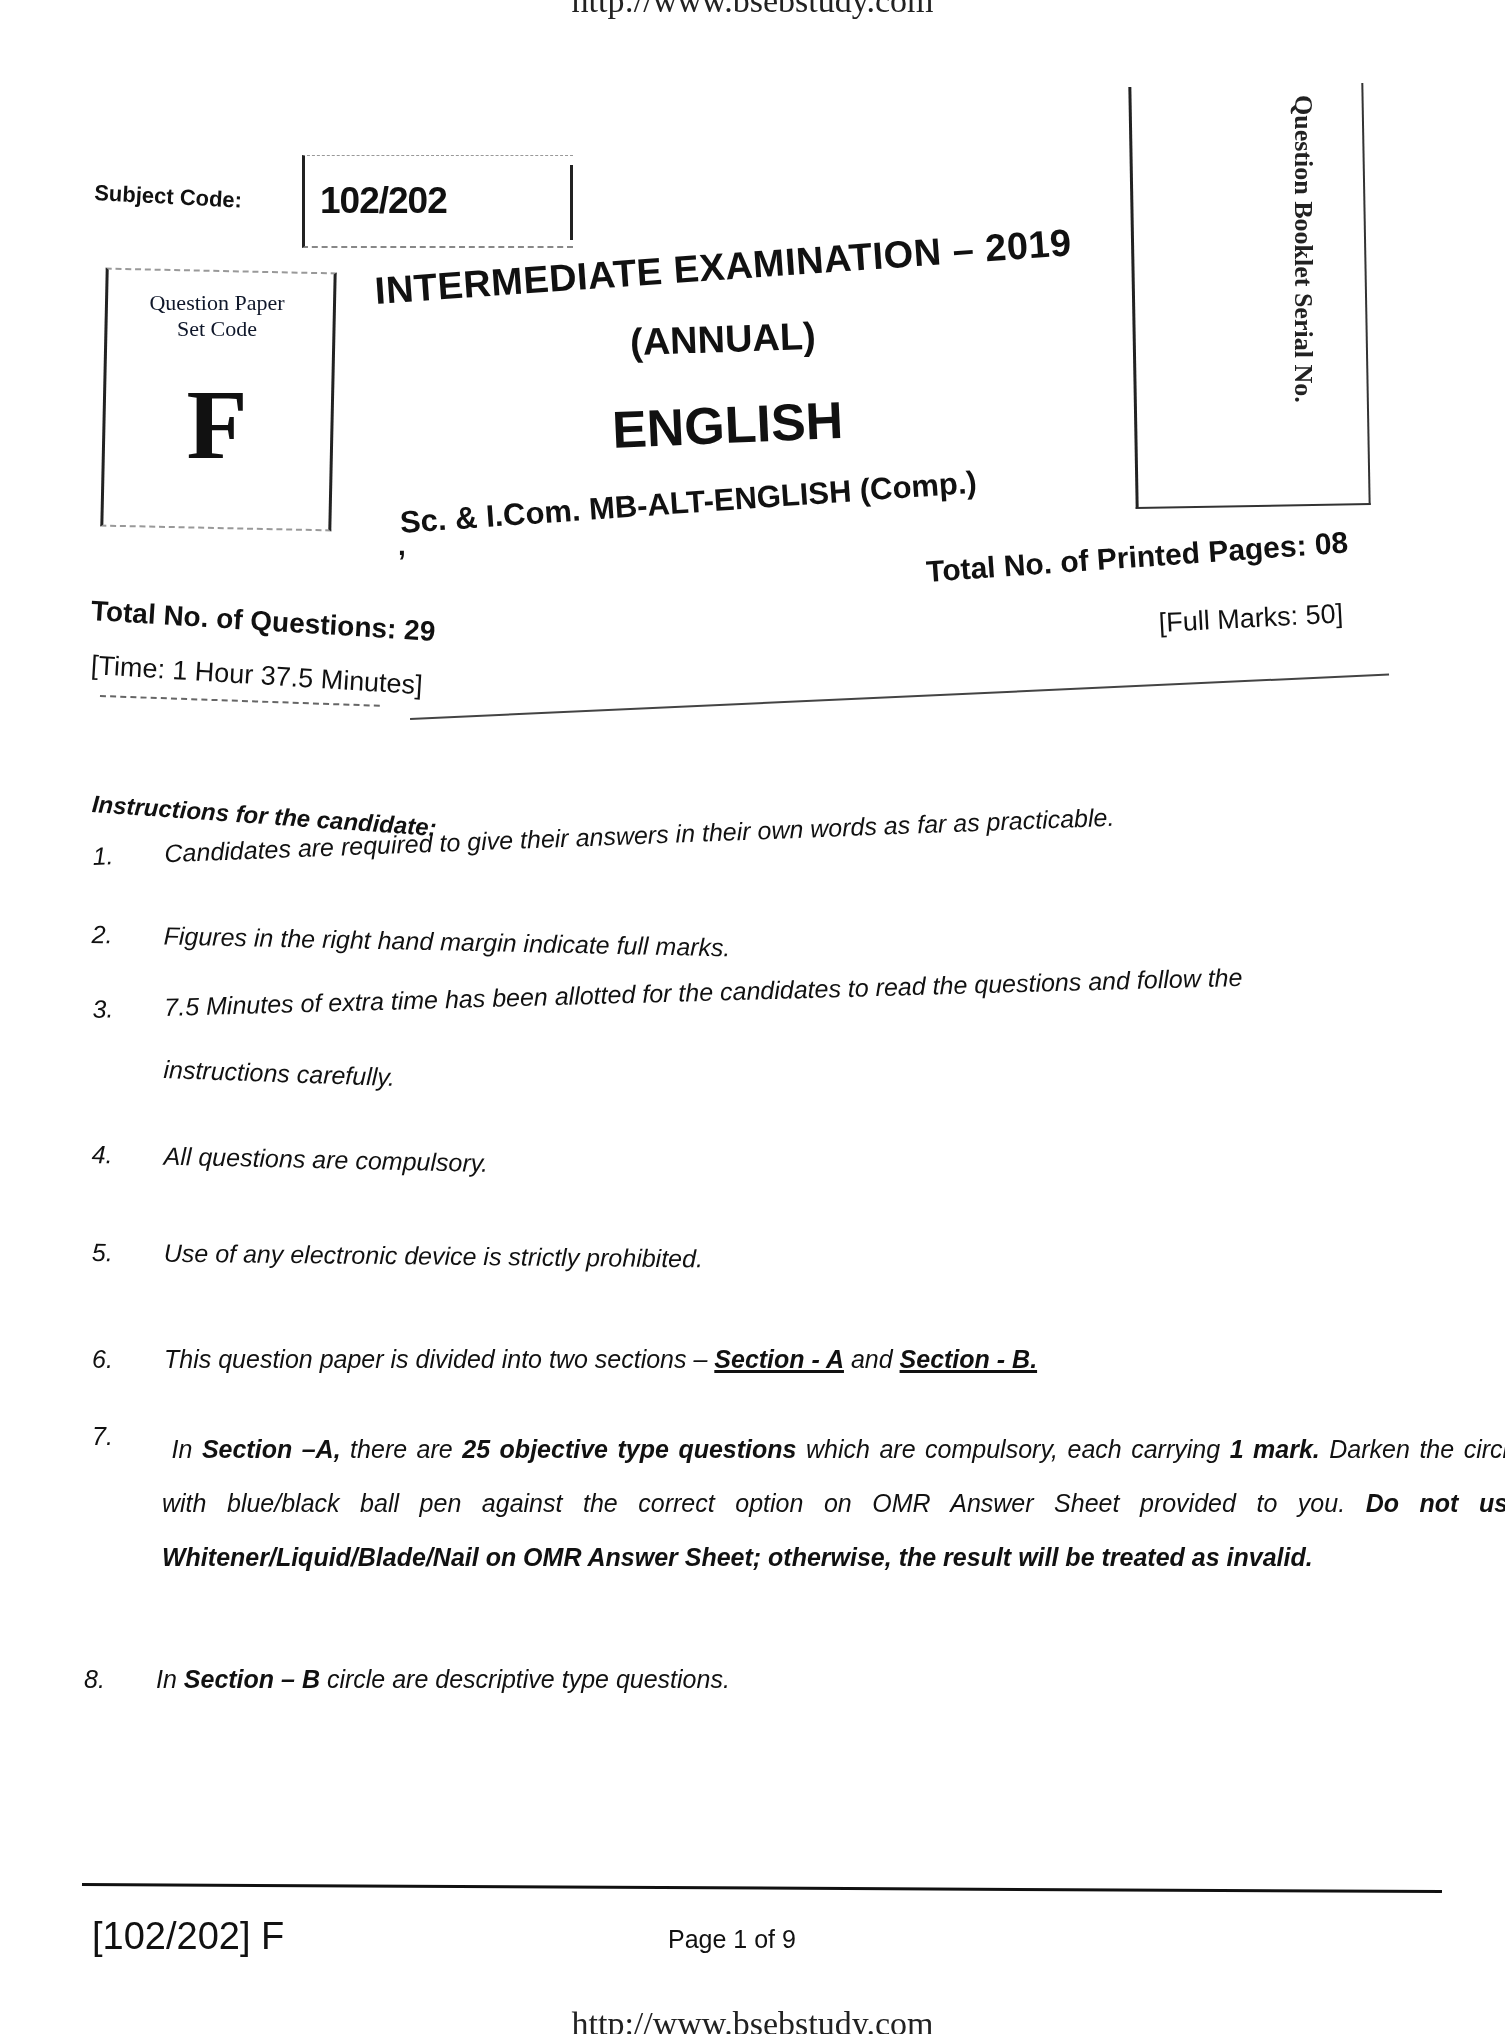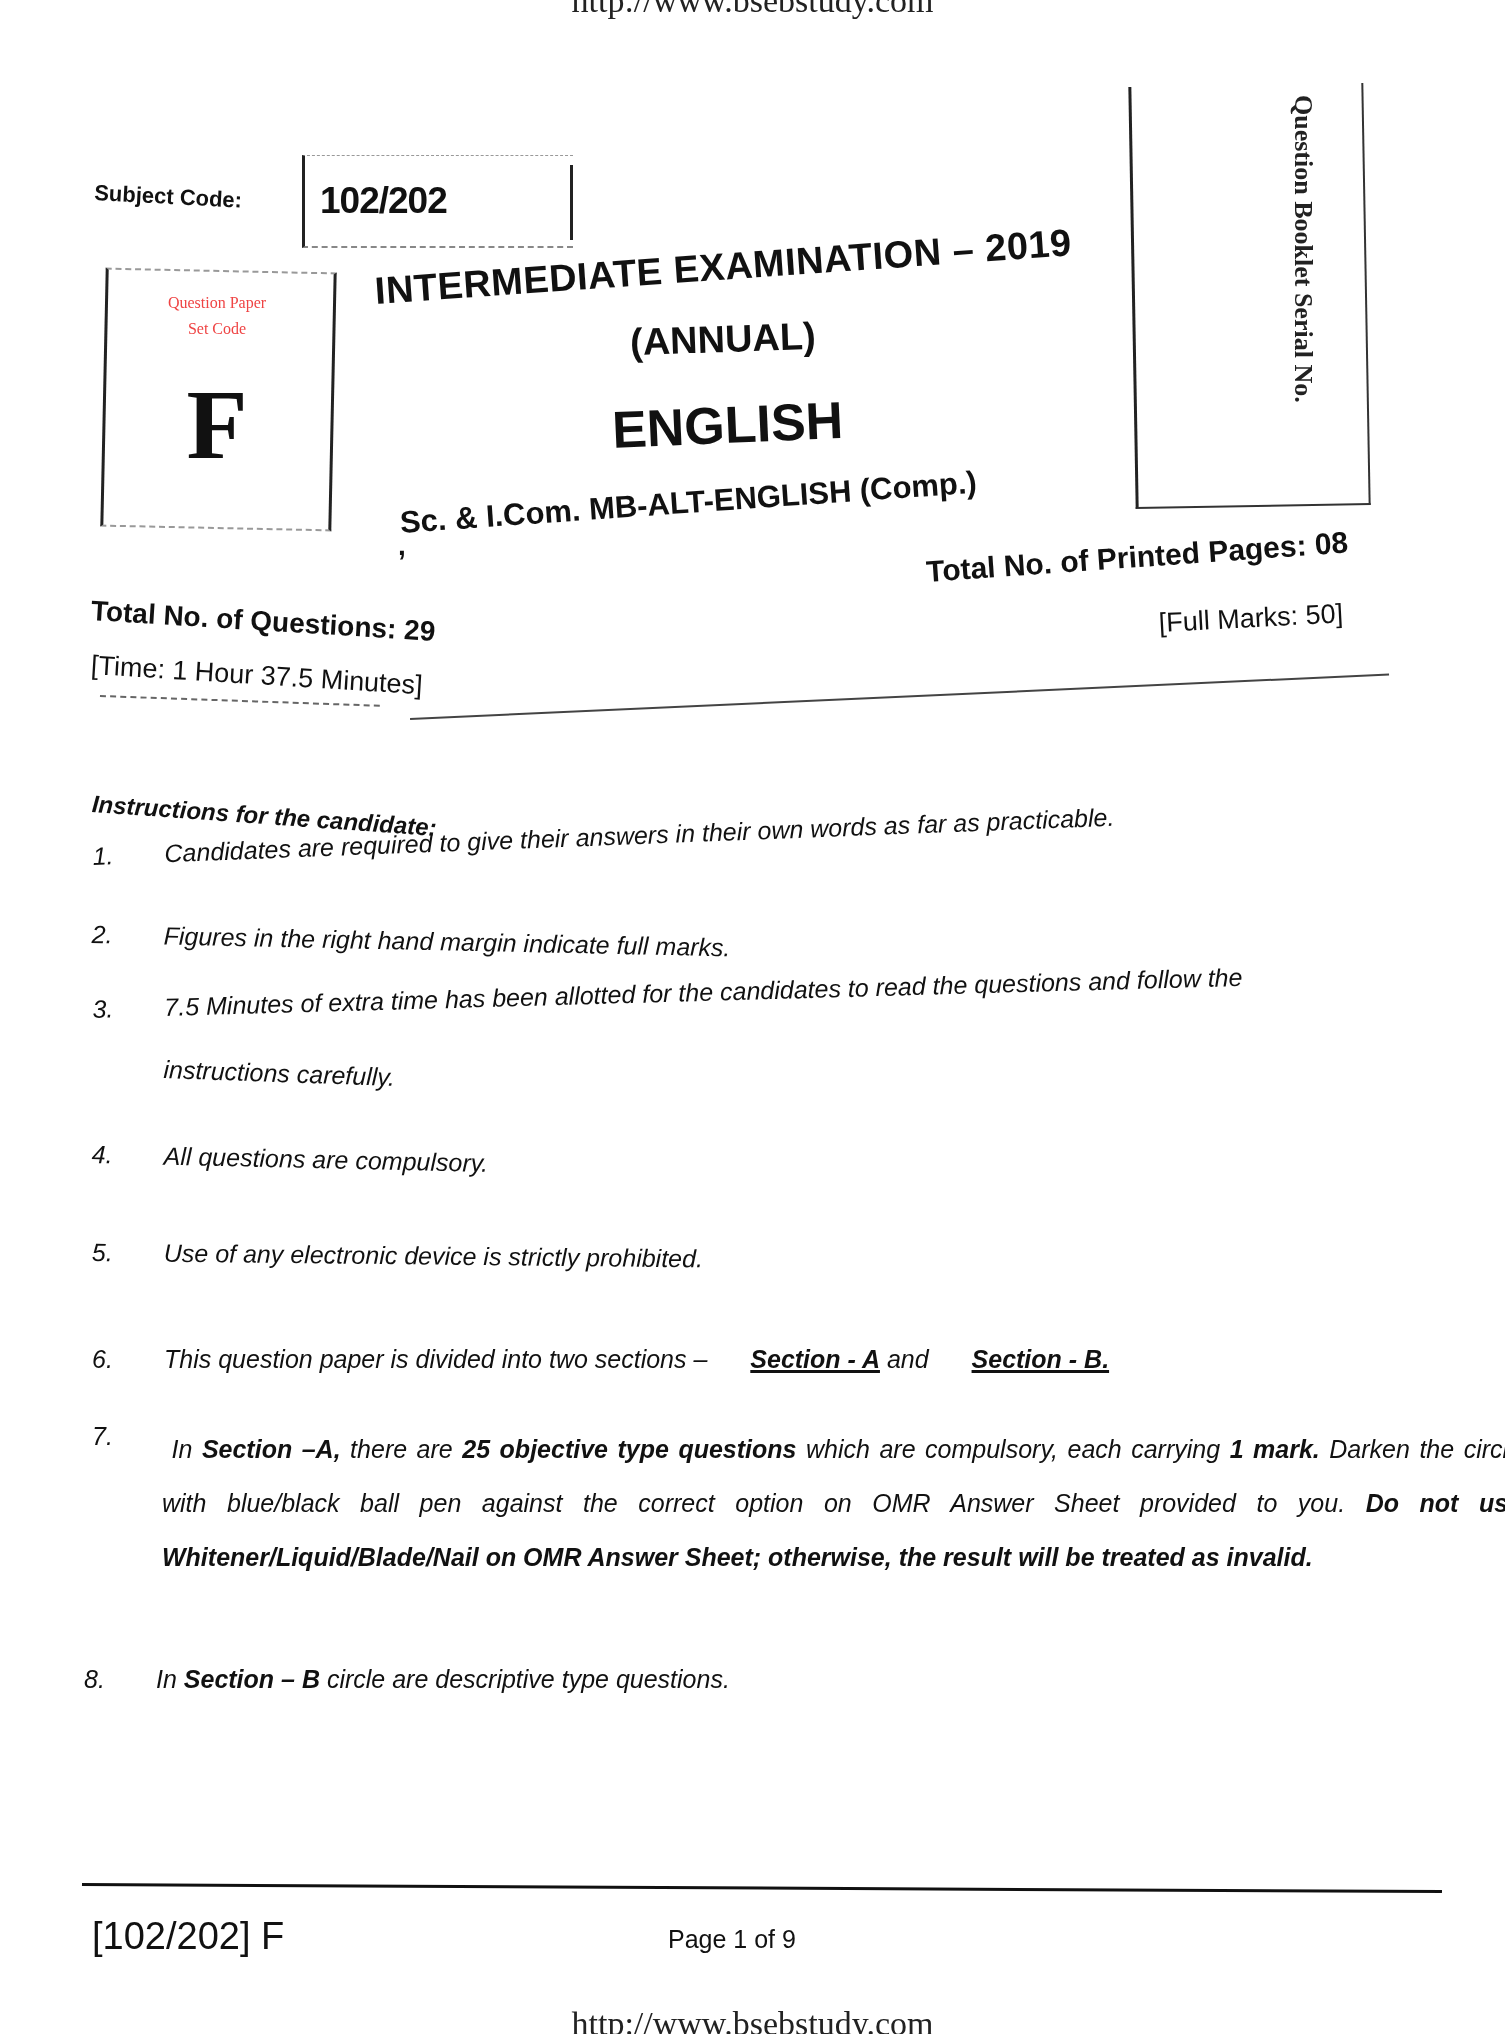--- a/index.html
+++ b/index.html
@@ -24,21 +24,21 @@
   .subject-code { left:320px; top:180px; font-size:37px; font-weight:bold; letter-spacing:-1px; }
 
   .setcode-box {
     left:103px; top:270px; width:225px; height:255px;
     border-left:3px solid #222; border-right:3px solid #222;
     border-top:2px dashed #999; border-bottom:2px dashed #999;
     transform:rotate(1.2deg);
   }
   .setcode-label {
     left:112px; top:290px; width:210px; text-align:center;
-    font-family:"Liberation Serif", serif; font-size:16px; line-height:26px; color:#ef4444;
+    font-family:"Liberation Serif", serif; font-size:22px; line-height:26px; color:#0f172a;
   }
   .setcode-letter {
     left:112px; top:375px; width:210px; text-align:center;
     font-family:"Liberation Serif", serif; font-size:100px; font-weight:bold; line-height:100px;
   }
 
   .exam-title {
     left:375px; top:270px; font-size:38px; font-weight:bold; white-space:nowrap;
     transform:rotate(-4deg); transform-origin:left center; letter-spacing:0.5px;
   }
@@ -83,21 +83,21 @@
   .instructions-heading {
     left:93px; top:790px; font-size:24px; font-weight:bold; font-style:italic; white-space:nowrap;
     transform:rotate(4deg); transform-origin:left top;
   }
   .instr {
     position:absolute; font-size:25px; font-style:italic; color:#111; white-space:nowrap;
   }
   .instr .num { position:absolute; left:0; top:0; width:40px; }
   .instr .txt { position:absolute; left:72px; top:0; }
   .instr .txt.wrap { white-space:normal; width:1280px; line-height:54px; }
-  .u { text-decoration:underline; text-decoration-thickness:3px; font-weight:bold;margin-left:36px; }
+  .u { text-decoration:underline; text-decoration-thickness:3px; font-weight:bold; }
   .b { font-weight:bold; }
 
   .i1 { left:92px; top:842px; transform:rotate(-2.2deg); transform-origin:left top; }
   .i2 { left:92px; top:920px; transform:rotate(1.2deg); transform-origin:left top; }
   .i3 { left:92px; top:995px; transform:rotate(-1.6deg); transform-origin:left top; }
   .i3b { left:164px; top:1055px; transform:rotate(2deg); transform-origin:left top; }
   .i4 { left:92px; top:1140px; transform:rotate(1.3deg); transform-origin:left top; }
   .i5 { left:92px; top:1238px; transform:rotate(0.6deg); transform-origin:left top; }
   .i6 { left:92px; top:1345px; }
   .i7 { left:92px; top:1422px; }

